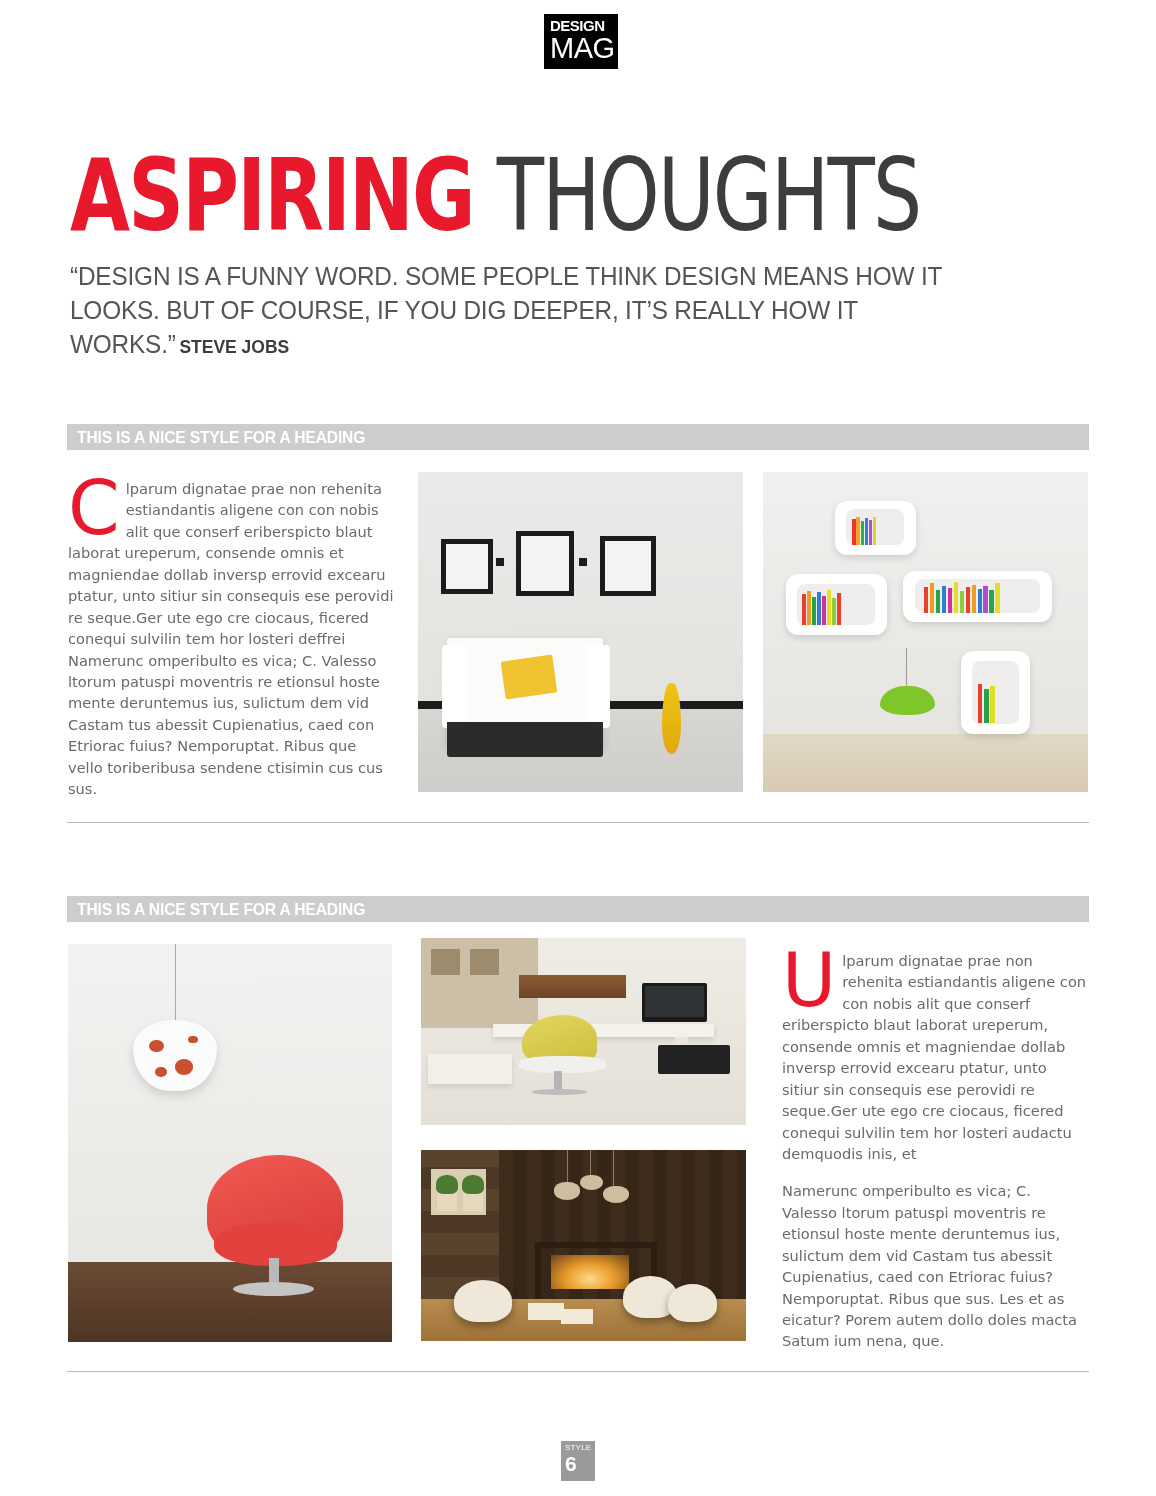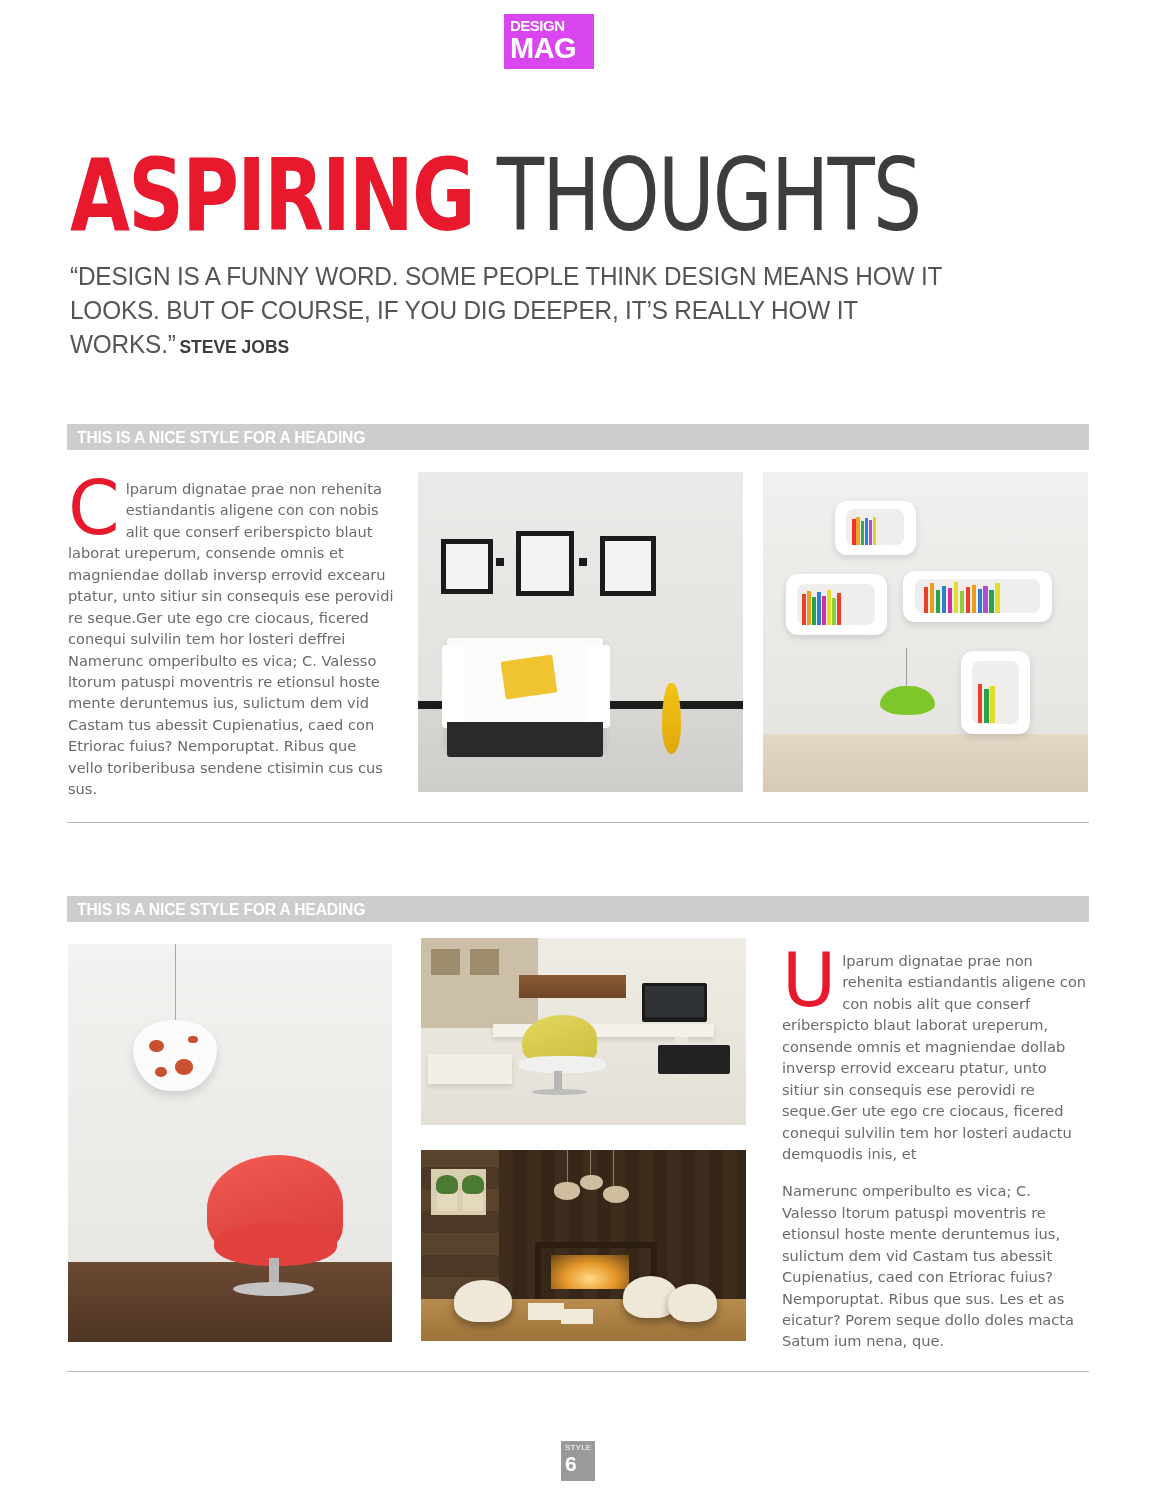--- a/index.html
+++ b/index.html
@@ -13,38 +13,38 @@
     position: relative;
     font-family: "Liberation Sans", sans-serif;
     color: #4a4a4a;
     overflow: hidden;
   }
 
   
   .logo {
     position: absolute;
     top: 14px;
-    left: 504px;
-    width: 90px;
-    background: #d946ef;
+    left: 544px;
+    width: 74px;
+    background: #000000;
     color: #ffffff;
     text-align: left;
     padding: 4px 6px 6px 6px;
     box-sizing: border-box;
     line-height: 1;
   }
   .logo-top {
     font-size: 15px;
     font-weight: bold;
     letter-spacing: -0.5px;
     font-family: "Liberation Sans", sans-serif;
   }
   .logo-bottom {
     font-size: 29px;
-    font-weight: bold;
+    font-weight: normal;
     letter-spacing: -0.5px;
     margin-top: 1px;
     font-family: "Liberation Sans", sans-serif;
   }
 
   
   .masthead {
     position: absolute;
     top: 148px;
     left: 70px;
@@ -379,21 +379,21 @@
   <div class="p5-chair" style="left:62%; top:66%; width:17%; height:22%;"></div>
   <div class="p5-chair" style="left:76%; top:70%; width:15%; height:20%;"></div>
   <div class="p5-ottoman" style="left:33%; top:80%; width:11%; height:9%;"></div>
   <div class="p5-ottoman" style="left:43%; top:83%; width:10%; height:8%;"></div>
 </div>
 
 <div class="bodycopy" style="position:absolute; left:782px; top:950px; width:305px;">
   <p style="margin:0;">
     <span class="dropcap">U</span><span>lparum dignatae prae non rehenita estiandantis aligene con con nobis alit que conserf eriberspicto blaut laborat ureperum, consende omnis et magniendae dollab inversp errovid excearu ptatur, unto sitiur sin consequis ese perovidi re seque.Ger ute ego cre ciocaus, ficered conequi sulvilin tem hor losteri audactu demquodis inis, et</span>
   </p>
-  <p style="margin:16px 0 0 0;">Namerunc omperibulto es vica; C. Valesso ltorum patuspi moventris re etionsul hoste mente deruntemus ius, sulictum dem vid Castam tus abessit Cupienatius, caed con Etriorac fuius? Nemporuptat. Ribus que sus. Les et as eicatur? Porem seque dollo doles macta Satum ium nena, que.</p>
+  <p style="margin:16px 0 0 0;">Namerunc omperibulto es vica; C. Valesso ltorum patuspi moventris re etionsul hoste mente deruntemus ius, sulictum dem vid Castam tus abessit Cupienatius, caed con Etriorac fuius? Nemporuptat. Ribus que sus. Les et as eicatur? Porem autem dollo doles macta Satum ium nena, que.</p>
 </div>
 
 <div class="hrule" style="top:1371px;"></div>
 
 <div class="pagebox">
   <div class="pg-label">STYLE</div>
   <div class="pg-num">6</div>
 </div>
 
 </body></html>

